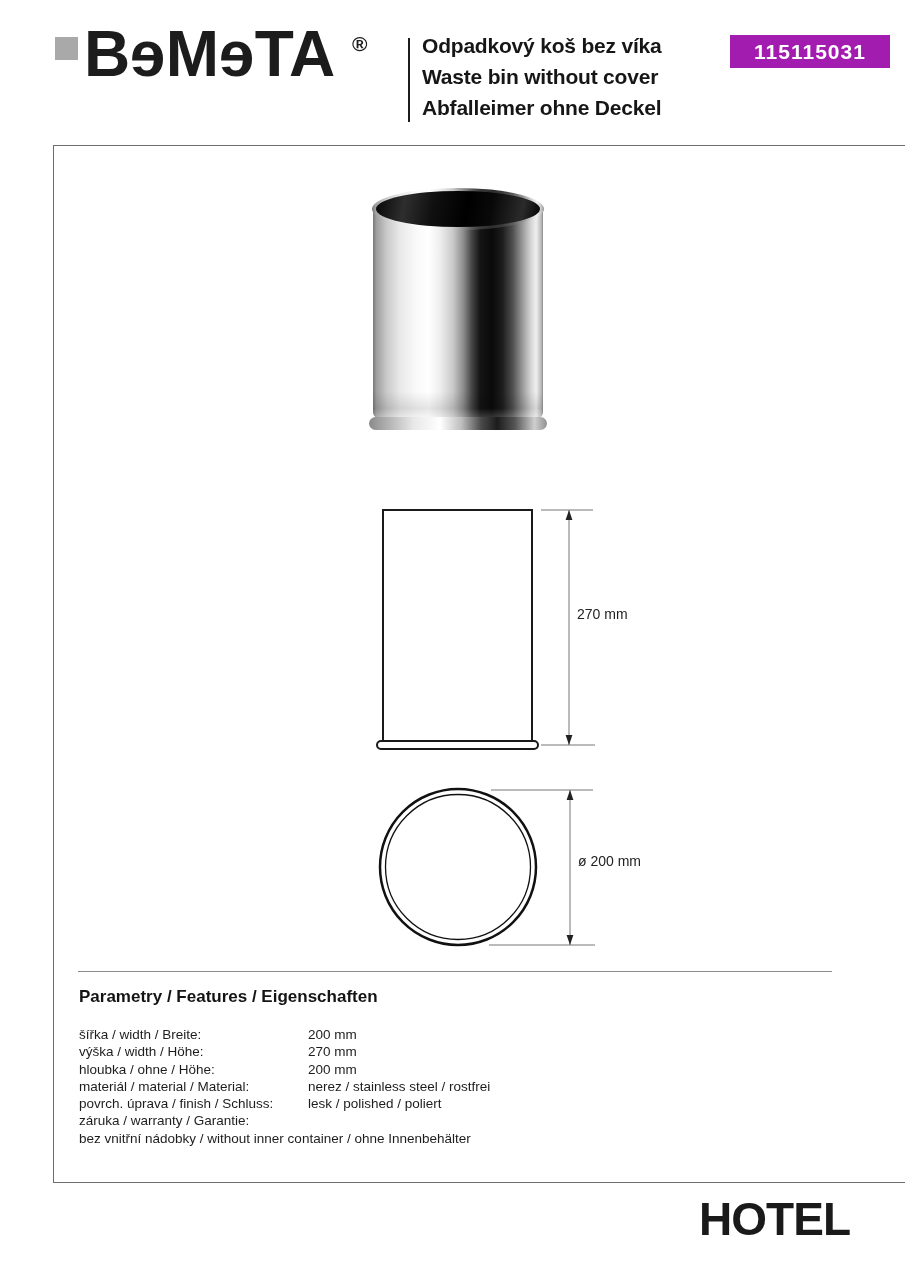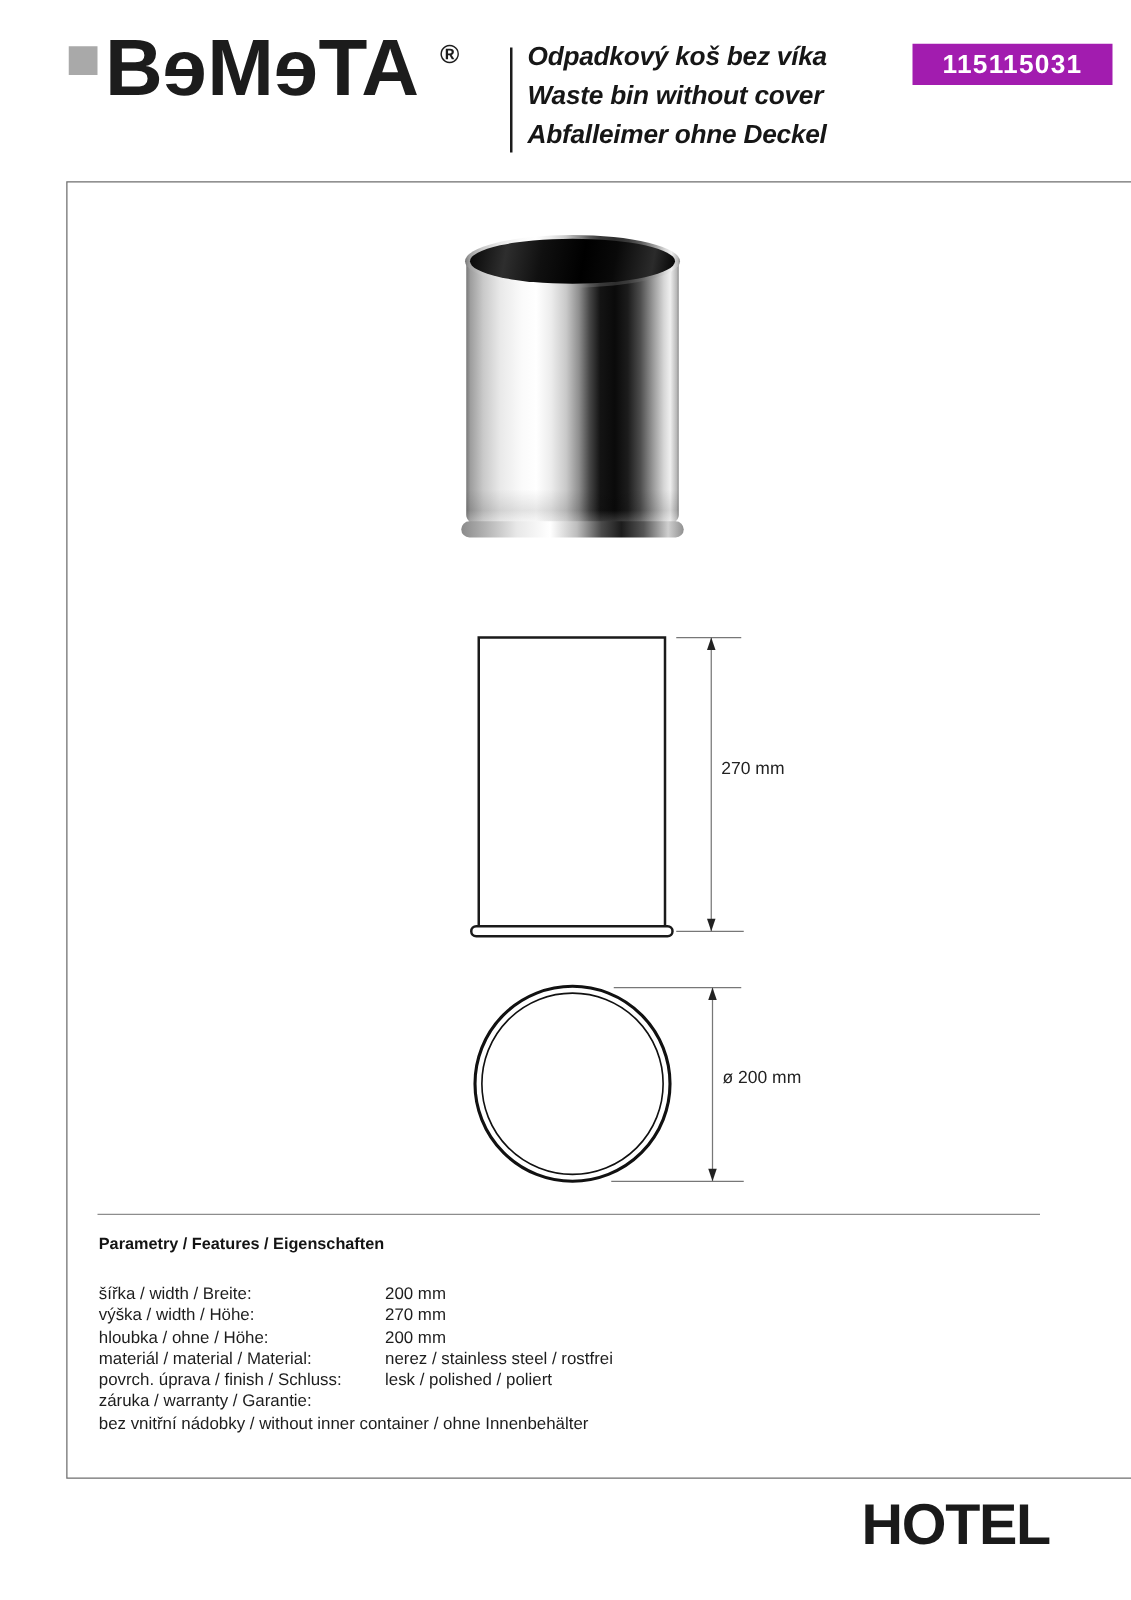--- a/index.html
+++ b/index.html
@@ -6,21 +6,21 @@
   html,body { background:#ffffff; }
   body { font-family:"Liberation Sans", sans-serif; color:#1a1a1a; }
   .page { position:relative; width:905px; height:1280px; background:#fff; overflow:hidden; }
 
   
   .logo-square { position:absolute; left:55px; top:37px; width:23px; height:23px; background:#a9a9a9; }
   .logo-text { position:absolute; left:84px; top:22px; font-size:64px; font-weight:bold; line-height:64px; color:#1c1c1c; letter-spacing:0px; white-space:nowrap; }
   .logo-text .mir { display:inline-block; transform:scaleX(-1); }
   .logo-reg { position:absolute; left:352px; top:32px; font-size:21px; font-weight:bold; color:#1c1c1c; }
   .header-vline { position:absolute; left:408px; top:38px; width:2px; height:84px; background:#1c1c1c; }
-  .titles { position:absolute; left:422px; top:30px;font-style:italic; }
+  .titles { position:absolute; left:422px; top:30px; }
   .titles div { font-size:21px; font-weight:bold; line-height:31px; color:#161616; letter-spacing:-0.2px; }
   .code-badge { position:absolute; left:730px; top:35px; width:160px; height:33px; background:#a21caf; color:#ffffff;
                 font-size:21px; font-weight:bold; text-align:center; line-height:33px; letter-spacing:1px; }
 
   
   .frame { position:absolute; left:53px; top:145px; width:862px; height:1038px; border:1px solid #6e6e6e; background:#fff; }
 
   
   .photo { position:absolute; left:318px; top:42px; width:172px; height:248px; }
   .bin-rim { position:absolute; left:0; top:0; width:172px; height:42px; border-radius:50%;
@@ -34,29 +34,29 @@
     background:linear-gradient(0deg, rgba(255,255,255,0.25) 0%, rgba(0,0,0,0.10) 6%, rgba(0,0,0,0) 14%); }
   .bin-base { position:absolute; left:-3px; top:229px; width:178px; height:13px; border-radius:7px;
     background:linear-gradient(90deg,#8a8a8a 0%,#e8e8e8 25%,#ffffff 40%,#bdbdbd 52%,#4a4a4a 63%,#1c1c1c 72%,#555 82%,#cfcfcf 93%,#909090 100%); }
 
   
   .draw { position:absolute; }
   .dim-label { position:absolute; font-size:14px; color:#222; white-space:nowrap; }
 
   
   .section-divider { position:absolute; left:24px; top:825px; width:754px; height:1px; background:#8d8d8d; }
-  .params-heading { position:absolute; left:25px; top:841px; font-size:13px; font-weight:bold; color:#141414; }
+  .params-heading { position:absolute; left:25px; top:841px; font-size:17px; font-weight:bold; color:#141414; }
   .params-table { position:absolute; left:25px; top:880px; width:740px; }
   .spec-row { display:flex; line-height:17.3px; font-size:13.5px; color:#1d1d1d;align-items:flex-end; }
   .spec-label { width:229px; flex:0 0 229px; }
   .spec-value { flex:1; }
   .spec-row.full .spec-label { width:auto; flex:1; }
 
   
-  .hotel { position:absolute; right:65px; top:1192px; font-size:46px; font-weight:bold; letter-spacing:-1px; color:#1a1a1a; }
+  .hotel { position:absolute; right:55px; top:1192px; font-size:46px; font-weight:bold; letter-spacing:-1px; color:#1a1a1a; }
 </style>
 </head>
 <body>
 
 <div class="page">
 
   <div class="logo-square"></div>
   <div class="logo-text"><span>B</span><span class="mir">e</span><span>M</span><span class="mir">e</span><span>T</span><span>A</span></div>
   <div class="logo-reg">®</div>
   <div class="header-vline"></div>

